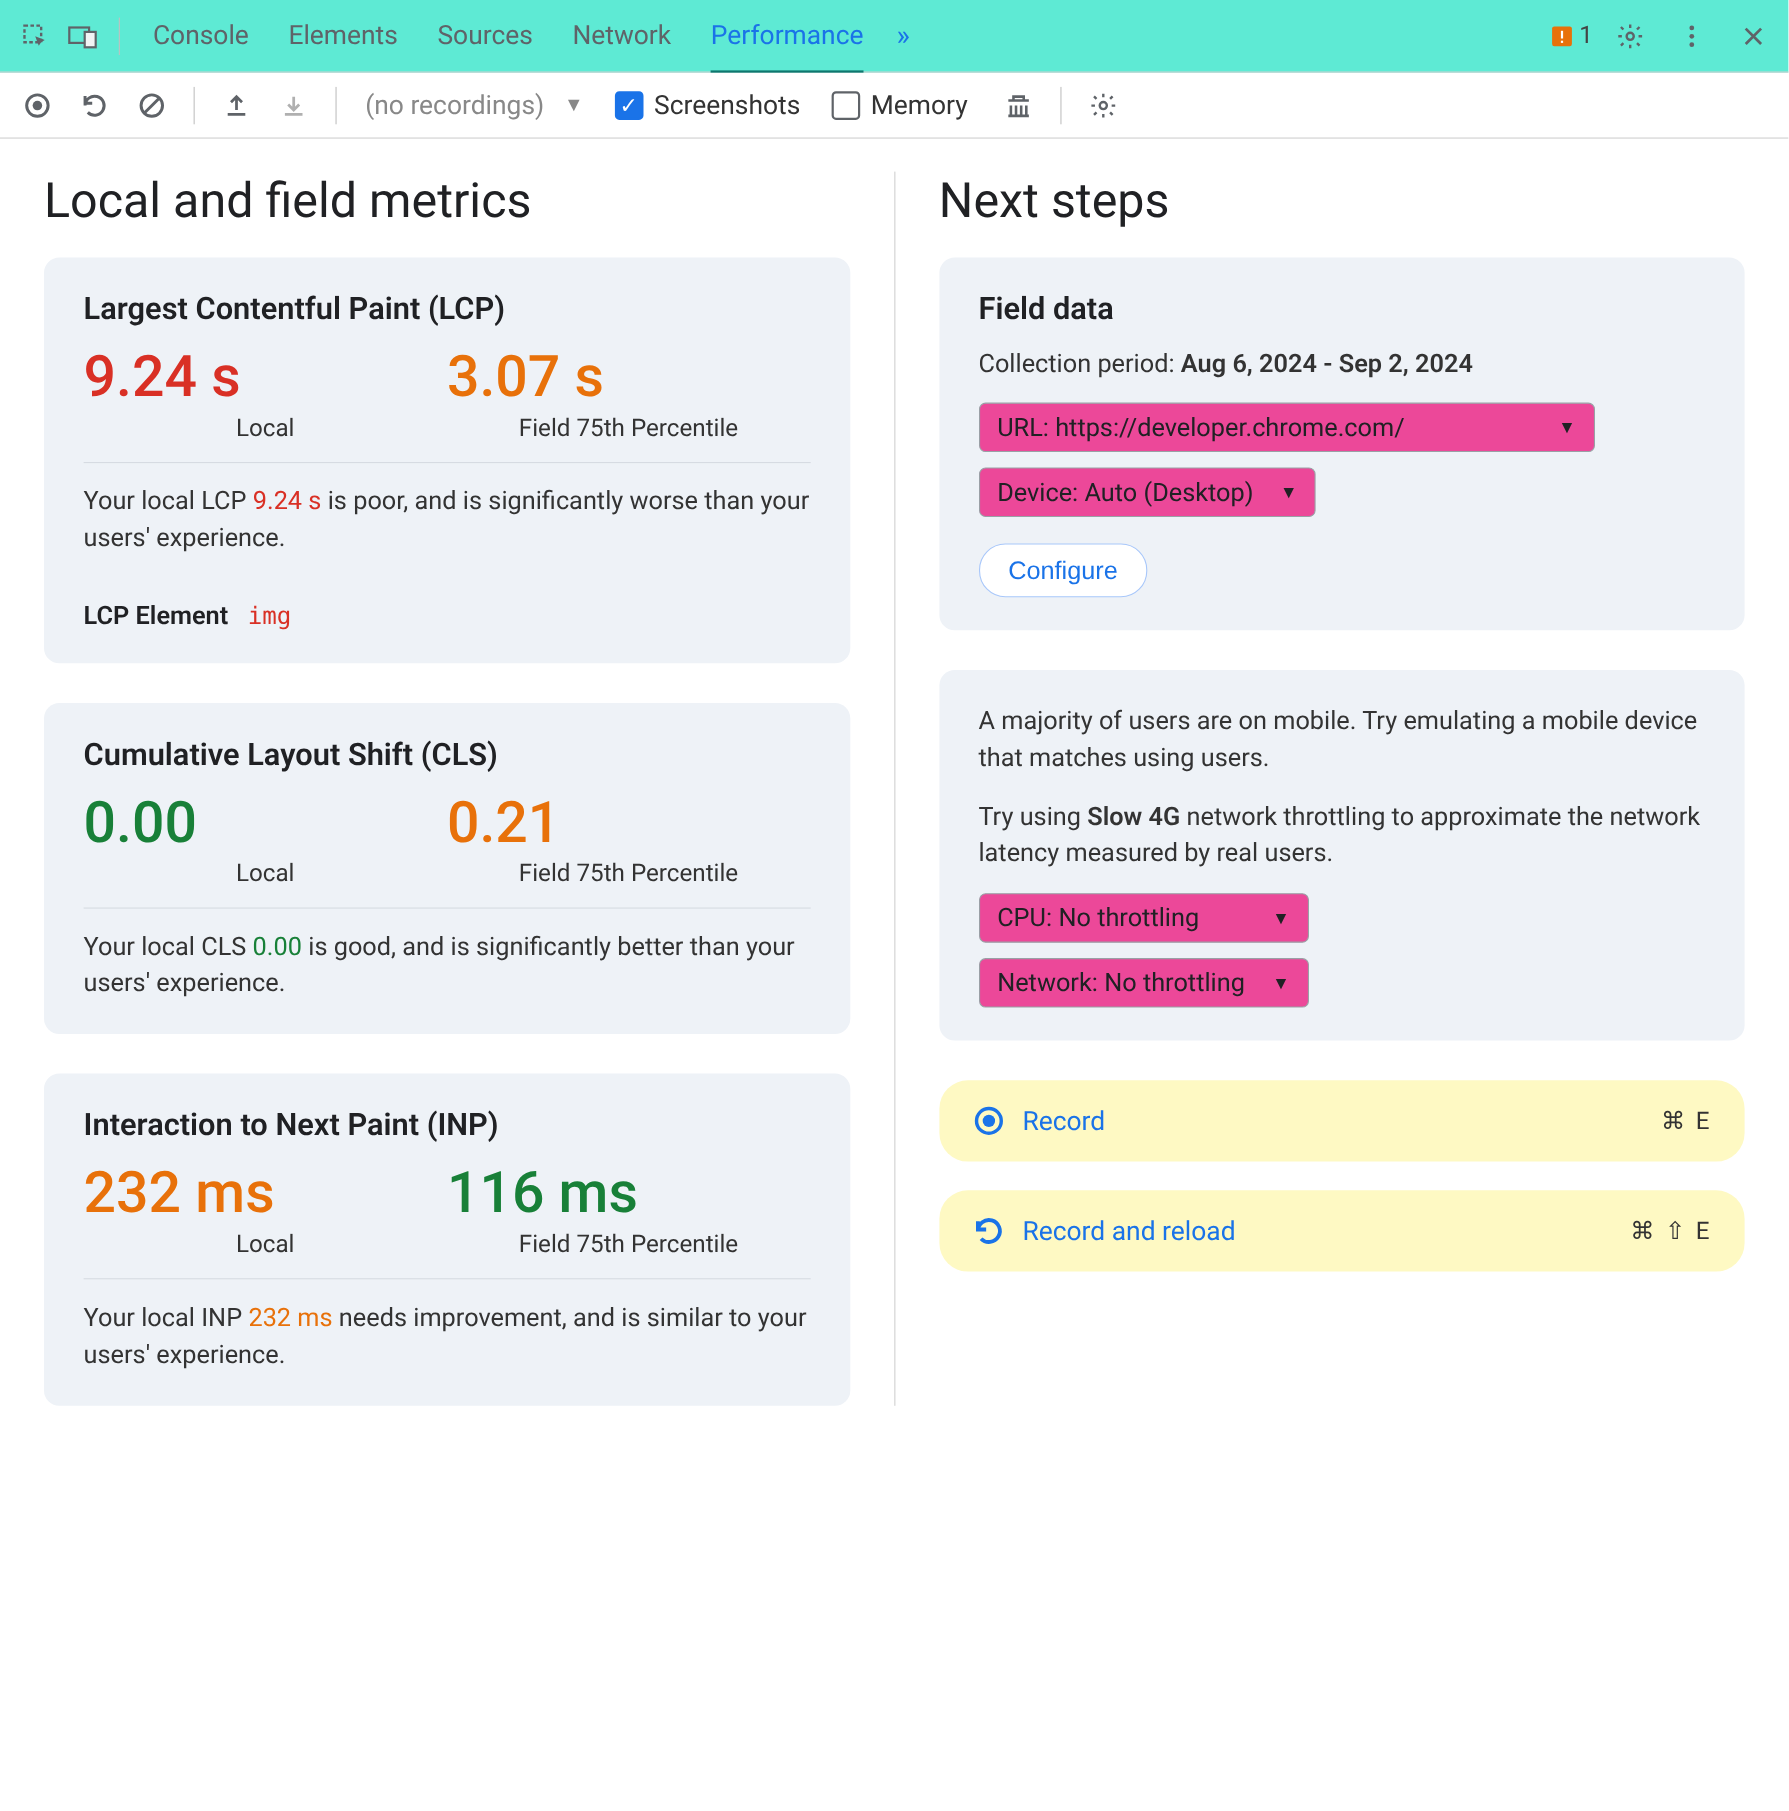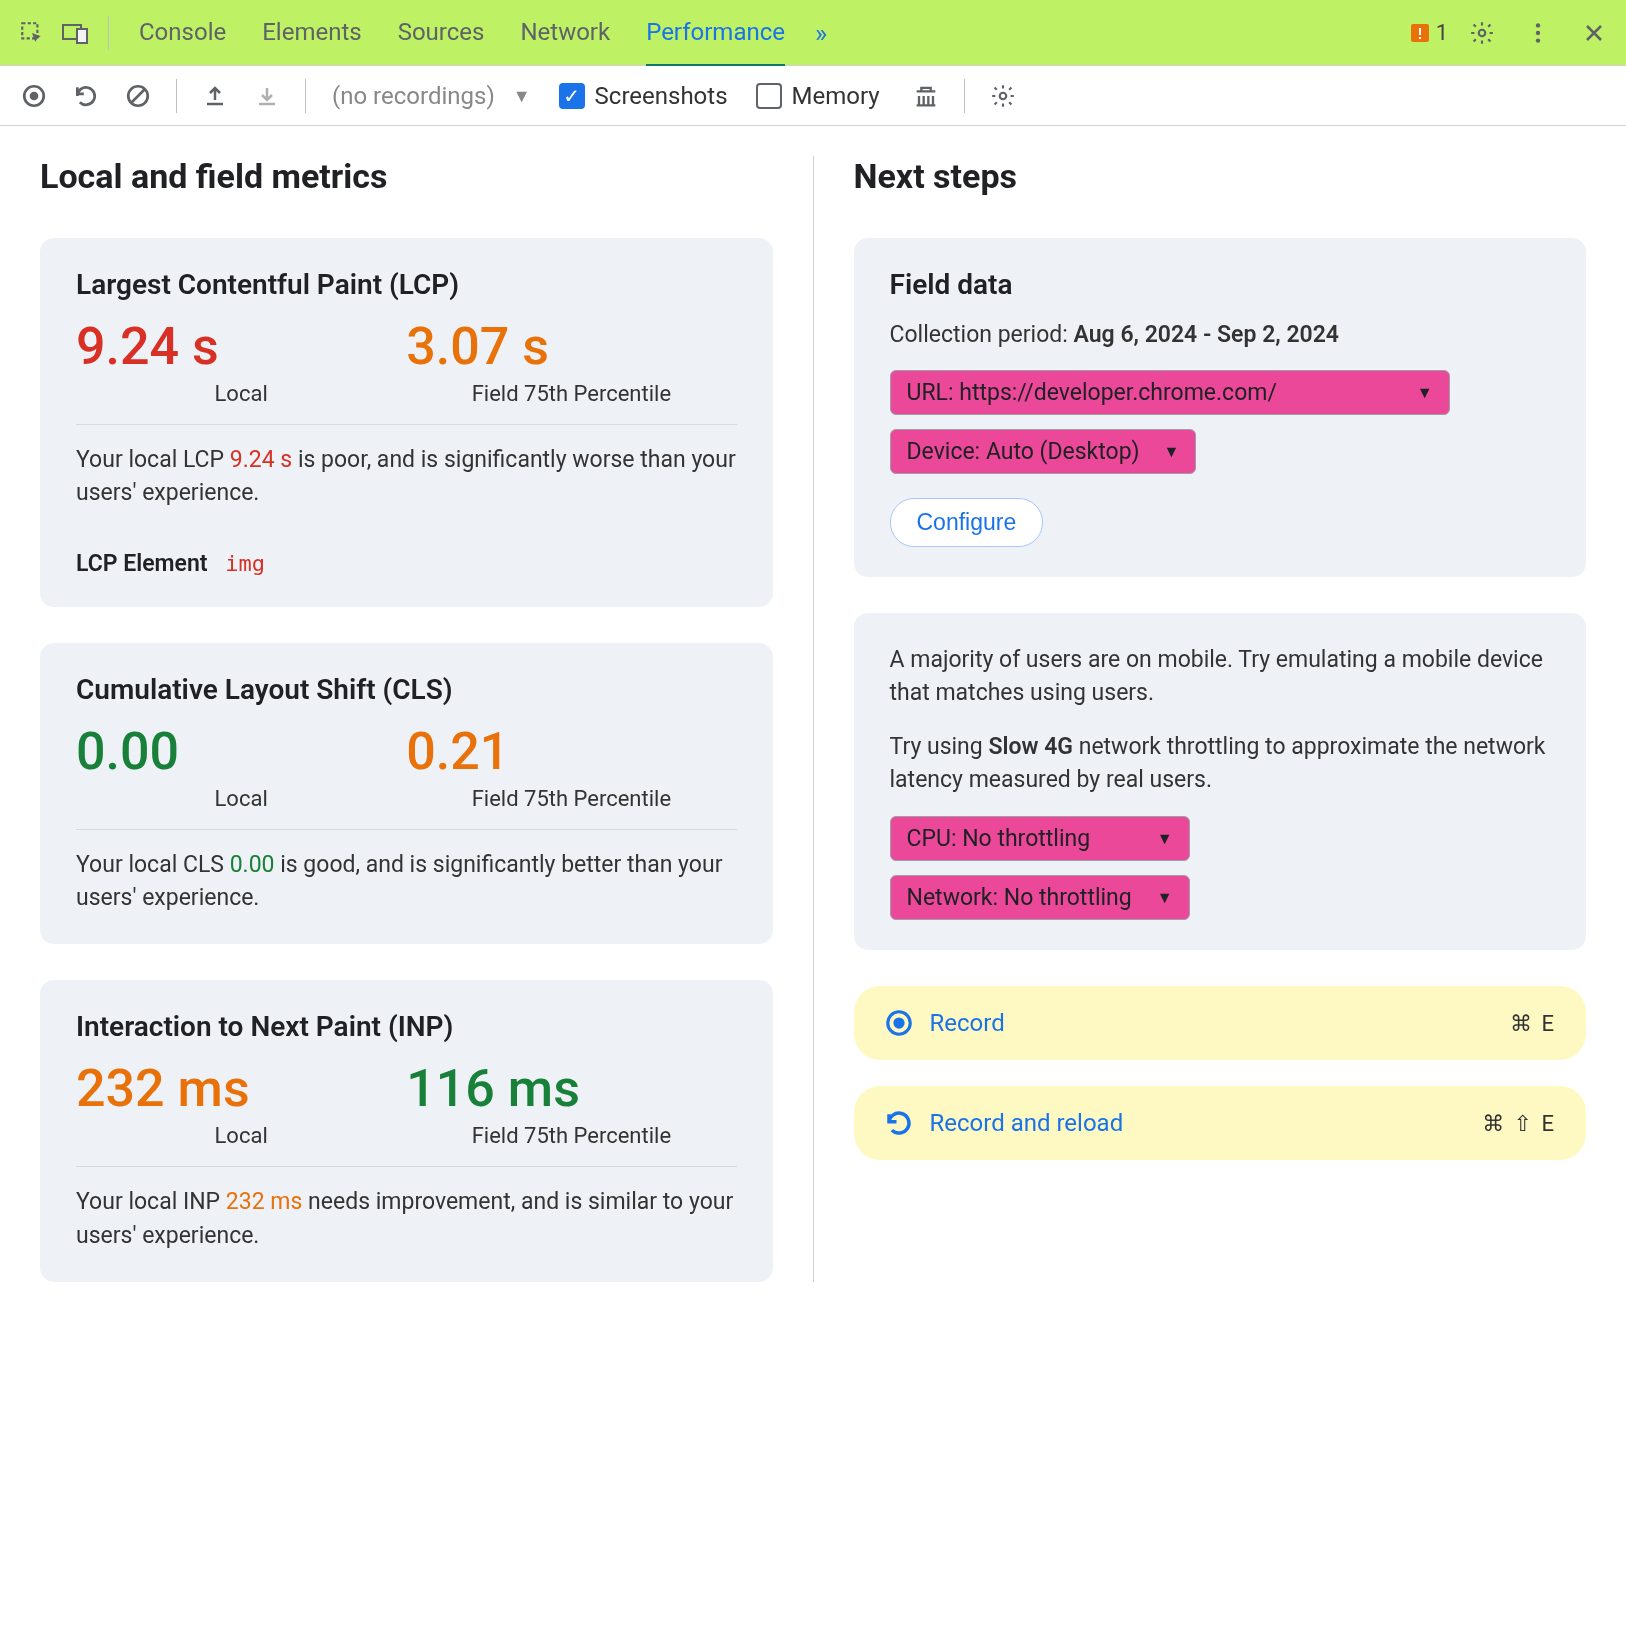--- a/index.html
+++ b/index.html
@@ -8,21 +8,21 @@
   background: #fff;
   color: #202124;
   font-size: 20px;
 }
 .devtools { width: 1626px; }
 .tab-bar {
   display: flex;
   align-items: center;
   height: 66px;
   border-bottom: 1px solid #d0d0d0;
-  background: #bef264;
+  background: #5eead4;
   padding: 0 10px;
 }
 .icon-btn {
   display: inline-flex;
   align-items: center;
   justify-content: center;
   width: 44px;
   height: 44px;
   color: #5f6368;
   cursor: pointer;
@@ -53,21 +53,21 @@
 .checkbox { width: 26px; height: 26px; border: 2px solid #5f6368; border-radius: 4px; display: flex; align-items: center; justify-content: center; }
 .checkbox.checked { background: #1a73e8; border-color: #1a73e8; color: #fff; font-size: 20px; }
 .toolbar-gear { margin-left: auto; }
 
 .content {
   display: flex;
   padding: 30px 0;
 }
 .left-col, .right-col { flex: 1; padding: 0 40px; }
 .left-col { border-right: 1px solid #d0d0d0; }
-h1 { font-size: 34px; font-weight: 700; margin-bottom: 42px; }
+h1 { font-size: 44px; font-weight: 400; margin-bottom: 26px; }
 
 .card {
   background: #eef2f7;
   border-radius: 14px;
   padding: 30px 36px;
   margin-bottom: 36px;
 }
 .card-title { font-size: 28px; font-weight: 600; margin-bottom: 20px; }
 .metric-row { display: flex; gap: 0; margin-bottom: 18px; }
 .metric { flex: 1; }

